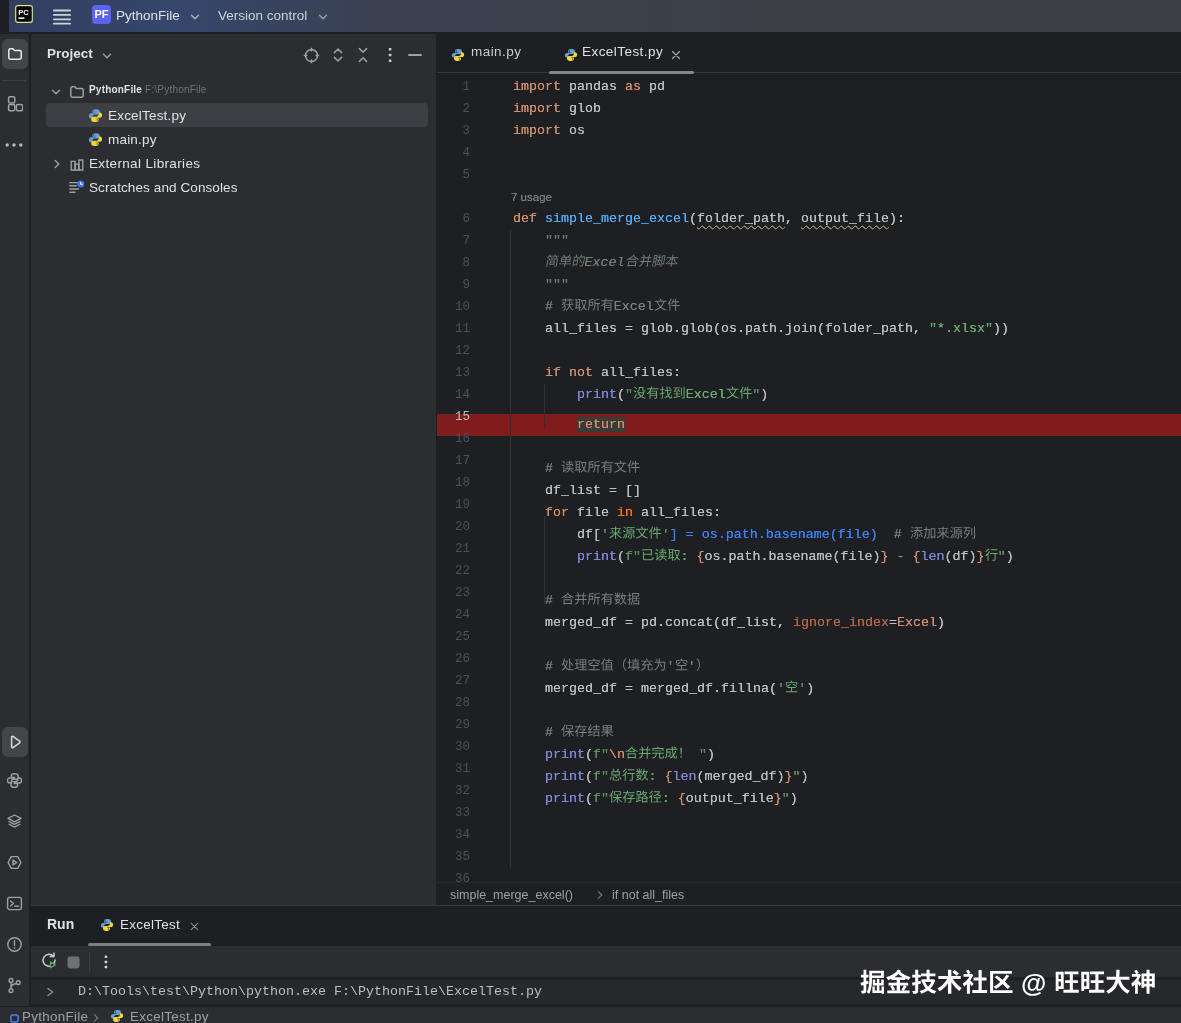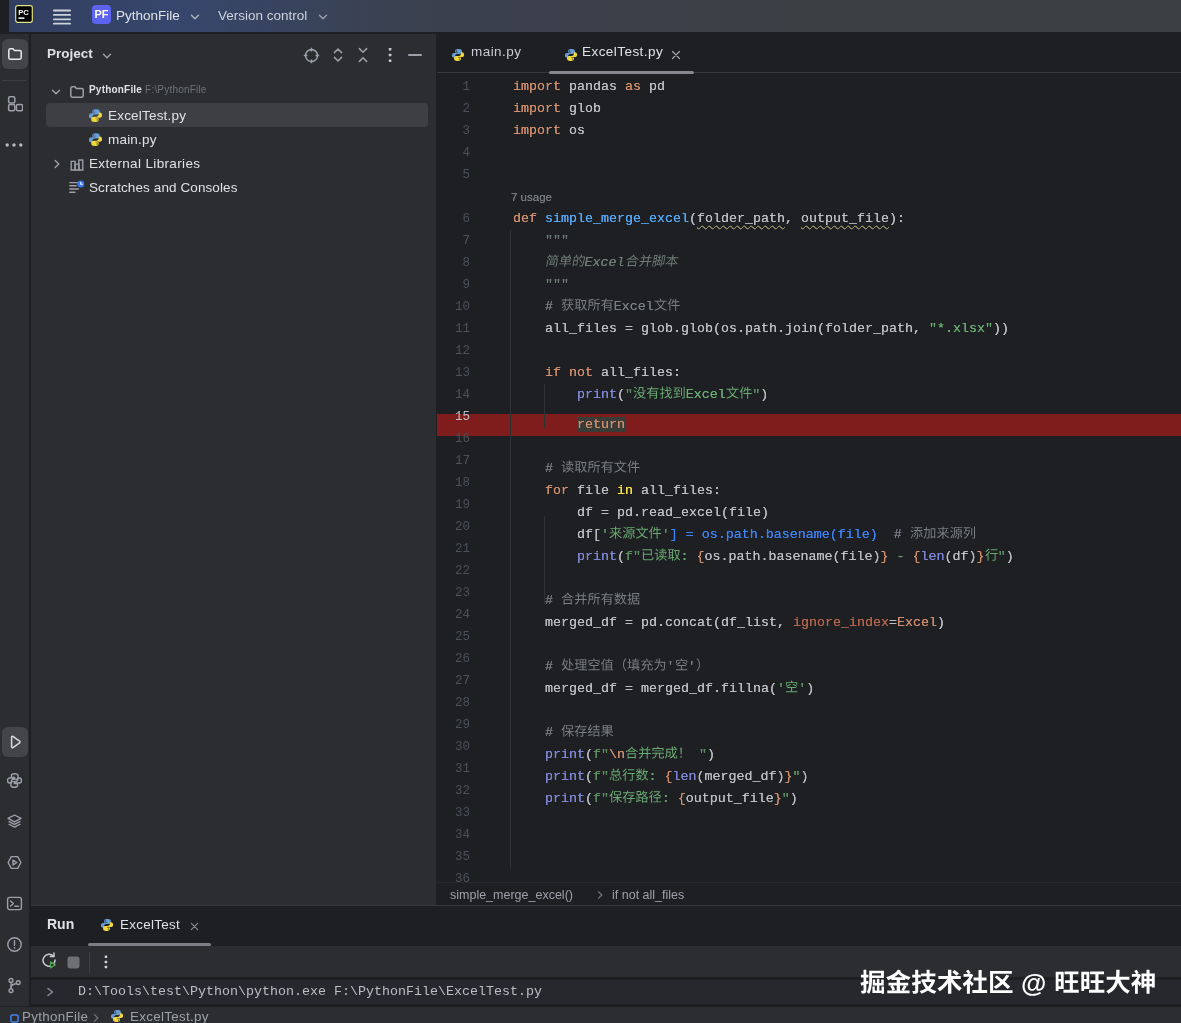--- a/index.html
+++ b/index.html
@@ -370,22 +370,22 @@
         <div class="cl "><span style="color:#bcbec4">    </span><span style="color:#7a7e85"># </span><svg class="cj " width="79.20" height="11.62" style="overflow:visible;vertical-align:baseline;">
             <g transform="translate(0 11.62) scale(0.013200 -0.013200)" fill="#7a7e85">
               <path transform="translate(0 0)" d="M443 452C496 424 558 382 588 351L624 394C593 424 529 464 478 490ZM370 361C424 333 487 288 518 256L554 300C524 332 459 374 406 400ZM683 105C765 51 863 -30 911 -83L959 -34C910 19 809 96 728 148ZM105 768C159 722 226 657 259 615L310 670C277 711 207 773 153 817ZM367 593V528H851C837 485 821 441 807 410L867 394C890 442 916 517 937 584L889 596L877 593H685V683H894V747H685V840H611V747H404V683H611V593ZM639 489V371C639 333 637 293 626 251H346V185H601C562 108 484 33 330 -26C345 -40 367 -67 375 -85C560 -11 644 86 682 185H946V251H701C709 292 711 331 711 369V489ZM40 526V454H188V89C188 40 158 7 141 -7C153 -19 173 -45 181 -60V-59C195 -39 221 -16 377 113C368 127 355 156 348 176L258 104V526Z"></path>
               <path transform="translate(1000 0)" d="M850 656C826 508 784 379 730 271C679 382 645 513 623 656ZM506 728V656H556C584 480 625 323 688 196C628 100 557 26 479 -23C496 -37 517 -62 528 -80C602 -29 670 38 727 123C777 42 839 -24 915 -73C927 -54 950 -27 967 -14C886 34 821 104 770 192C847 329 903 503 929 718L883 730L870 728ZM38 130 55 58 356 110V-78H429V123L518 140L514 204L429 190V725H502V793H48V725H115V141ZM187 725H356V585H187ZM187 520H356V375H187ZM187 309H356V178L187 152Z"></path>
               <path transform="translate(2000 0)" d="M534 739V406C534 267 523 91 404 -32C420 -42 451 -67 462 -82C591 48 611 255 611 406V429H766V-77H841V429H958V501H611V684C726 702 854 728 939 764L888 828C806 790 659 758 534 739ZM172 361V391V521H370V361ZM441 819C362 783 218 756 98 741V391C98 261 93 88 29 -34C45 -43 77 -68 90 -82C147 22 165 167 170 293H442V589H172V685C284 699 408 721 489 756Z"></path>
               <path transform="translate(3000 0)" d="M391 840C379 797 365 753 347 710H63V640H316C252 508 160 386 40 304C54 290 78 263 88 246C151 291 207 345 255 406V-79H329V119H748V15C748 0 743 -6 726 -6C707 -7 646 -8 580 -5C590 -26 601 -57 605 -77C691 -77 746 -77 779 -66C812 -53 822 -30 822 14V524H336C359 562 379 600 397 640H939V710H427C442 747 455 785 467 822ZM329 289H748V184H329ZM329 353V456H748V353Z"></path>
               <path transform="translate(4000 0)" d="M423 823C453 774 485 707 497 666L580 693C566 734 531 799 501 847ZM50 664V590H206C265 438 344 307 447 200C337 108 202 40 36 -7C51 -25 75 -60 83 -78C250 -24 389 48 502 146C615 46 751 -28 915 -73C928 -52 950 -20 967 -4C807 36 671 107 560 201C661 304 738 432 796 590H954V664ZM504 253C410 348 336 462 284 590H711C661 455 592 344 504 253Z"></path>
               <path transform="translate(5000 0)" d="M317 341V268H604V-80H679V268H953V341H679V562H909V635H679V828H604V635H470C483 680 494 728 504 775L432 790C409 659 367 530 309 447C327 438 359 420 373 409C400 451 425 504 446 562H604V341ZM268 836C214 685 126 535 32 437C45 420 67 381 75 363C107 397 137 437 167 480V-78H239V597C277 667 311 741 339 815Z"></path>
             </g>
           </svg></div>
-        <div class="cl "><span style="color:#bcbec4">    </span><span style="color:#cf8e6d">for </span><span style="color:#bcbec4">file </span><span style="color:#fde047">in </span><span style="color:#bcbec4">all_files:</span></div>
-        <div class="cl "><span style="color:#bcbec4">        </span><span style="color:#bcbec4">df = pd.read_excel(file)</span></div>
+        <div class="cl "><span style="color:#bcbec4">    </span><span style="color:#bcbec4">df_list = []</span></div>
+        <div class="cl "><span style="color:#bcbec4">    </span><span style="color:#cf8e6d">for </span><span style="color:#bcbec4">file </span><span style="color:#f97316">in </span><span style="color:#bcbec4">all_files:</span></div>
         <div class="cl "><span style="color:#bcbec4">        </span><span style="color:#bcbec4">df[</span><span style="color:#5d9163">'</span><svg class="cj " width="52.80" height="11.62" style="overflow:visible;vertical-align:baseline;">
             <g transform="translate(0 11.62) scale(0.013200 -0.013200)" fill="#6aab73">
               <path transform="translate(0 0)" d="M756 629C733 568 690 482 655 428L719 406C754 456 798 535 834 605ZM185 600C224 540 263 459 276 408L347 436C333 487 292 566 252 624ZM460 840V719H104V648H460V396H57V324H409C317 202 169 85 34 26C52 11 76 -18 88 -36C220 30 363 150 460 282V-79H539V285C636 151 780 27 914 -39C927 -20 950 8 968 23C832 83 683 202 591 324H945V396H539V648H903V719H539V840Z"></path>
               <path transform="translate(1000 0)" d="M537 407H843V319H537ZM537 549H843V463H537ZM505 205C475 138 431 68 385 19C402 9 431 -9 445 -20C489 32 539 113 572 186ZM788 188C828 124 876 40 898 -10L967 21C943 69 893 152 853 213ZM87 777C142 742 217 693 254 662L299 722C260 751 185 797 131 829ZM38 507C94 476 169 428 207 400L251 460C212 488 136 531 81 560ZM59 -24 126 -66C174 28 230 152 271 258L211 300C166 186 103 54 59 -24ZM338 791V517C338 352 327 125 214 -36C231 -44 263 -63 276 -76C395 92 411 342 411 517V723H951V791ZM650 709C644 680 632 639 621 607H469V261H649V0C649 -11 645 -15 633 -16C620 -16 576 -16 529 -15C538 -34 547 -61 550 -79C616 -80 660 -80 687 -69C714 -58 721 -39 721 -2V261H913V607H694C707 633 720 663 733 692Z"></path>
               <path transform="translate(2000 0)" d="M423 823C453 774 485 707 497 666L580 693C566 734 531 799 501 847ZM50 664V590H206C265 438 344 307 447 200C337 108 202 40 36 -7C51 -25 75 -60 83 -78C250 -24 389 48 502 146C615 46 751 -28 915 -73C928 -52 950 -20 967 -4C807 36 671 107 560 201C661 304 738 432 796 590H954V664ZM504 253C410 348 336 462 284 590H711C661 455 592 344 504 253Z"></path>
               <path transform="translate(3000 0)" d="M317 341V268H604V-80H679V268H953V341H679V562H909V635H679V828H604V635H470C483 680 494 728 504 775L432 790C409 659 367 530 309 447C327 438 359 420 373 409C400 451 425 504 446 562H604V341ZM268 836C214 685 126 535 32 437C45 420 67 381 75 363C107 397 137 437 167 480V-78H239V597C277 667 311 741 339 815Z"></path>
             </g>
           </svg><span style="color:#5d9163">'</span><span style="color:#3b82f6">] = os.path.basename(file)  </span><span style="color:#7a7e85"># </span><svg class="cj " width="66.00" height="11.62" style="overflow:visible;vertical-align:baseline;">
             <g transform="translate(0 11.62) scale(0.013200 -0.013200)" fill="#7a7e85">
               <path transform="translate(0 0)" d="M407 289C384 213 342 126 280 75L335 34C400 92 441 186 466 266ZM643 254C672 187 701 99 709 40L770 63C760 120 732 207 699 273ZM766 281C823 205 883 100 907 31L970 63C944 132 884 233 825 309ZM533 397V3C533 -9 529 -13 515 -13C502 -13 459 -14 409 -12C418 -33 427 -60 430 -80C497 -80 541 -79 568 -68C595 -57 603 -37 603 2V397ZM85 777C143 748 213 701 246 667L291 728C256 761 186 804 129 831ZM38 506C98 480 170 437 205 405L248 466C212 498 140 537 79 561ZM60 -25 127 -67C171 22 221 139 259 239L199 281C157 173 100 49 60 -25ZM327 783V713H548C537 667 522 622 503 579H281V508H466C416 427 347 357 254 311C268 297 290 270 300 254C414 313 494 403 550 508H676C732 408 826 316 922 270C933 288 956 314 971 328C888 363 807 431 754 508H954V579H584C601 622 615 667 627 713H920V783Z"></path>

